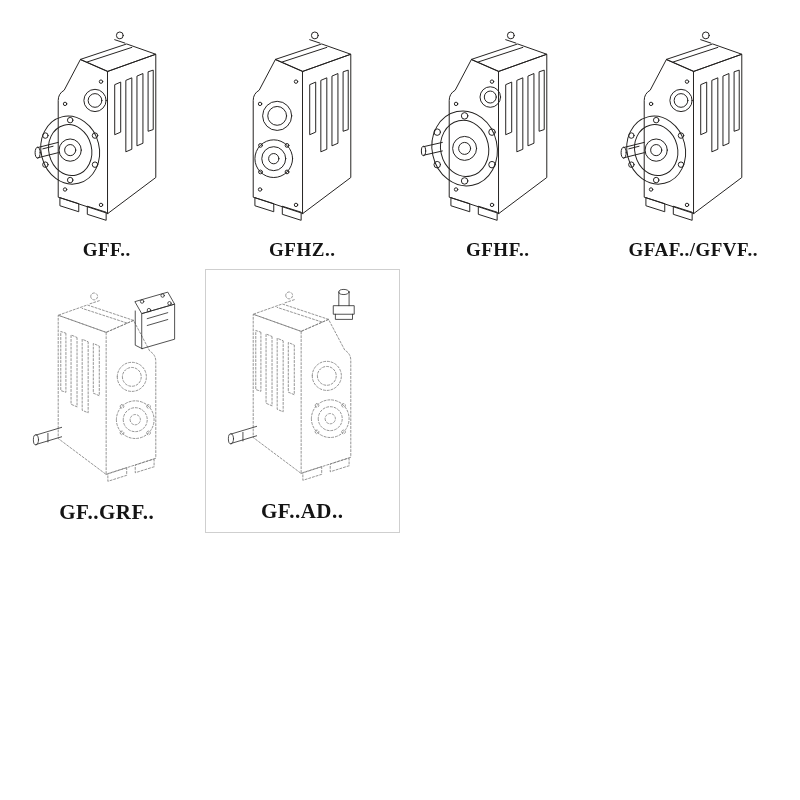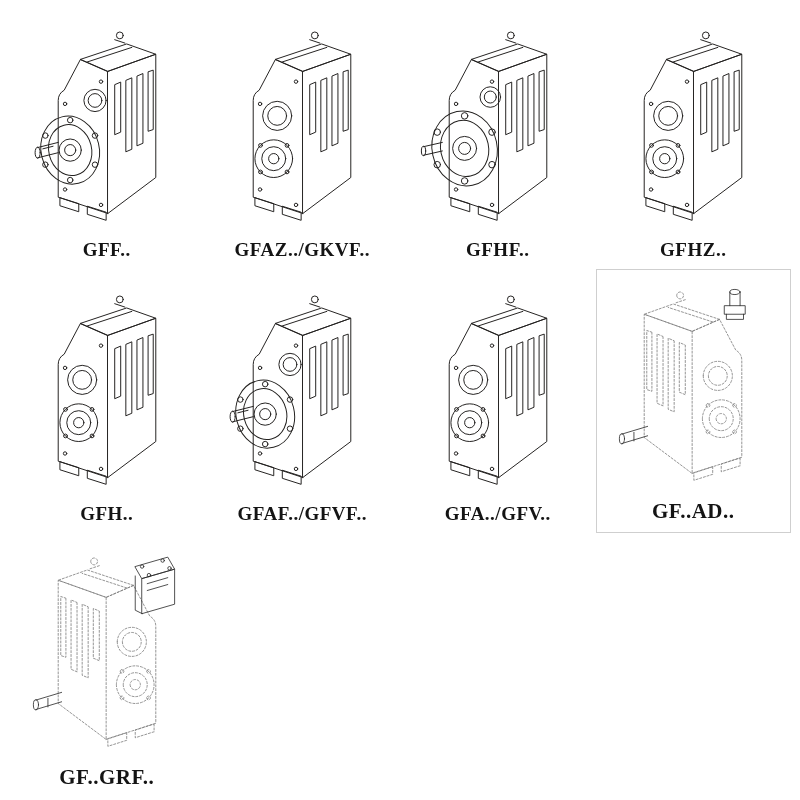--- a/index.html
+++ b/index.html
@@ -235,72 +235,54 @@
 
 <div class="sheet">
 
   <figure class="cell">
     <svg class="drawing solid" viewBox="0 0 190 250">
         <use href="#sym-gff"></use>
       </svg>
     <figcaption class="label">GFF..</figcaption>
   </figure>
 
-  <figure class="cell">
-    <svg class="drawing solid" viewBox="0 0 190 250">
-        <use href="#sym-gfaz"></use>
-      </svg>
-    <figcaption class="label">GFAZ../GKVF..</figcaption>
+
+  <figure class="cell">
+    <svg class="drawing solid" viewBox="0 0 190 250">
+        <use href="#sym-gfhz"></use>
+      </svg>
+    <figcaption class="label">GFHZ..</figcaption>
   </figure>
 
   <figure class="cell">
     <svg class="drawing solid" viewBox="0 0 190 250">
         <use href="#sym-gfhf"></use>
       </svg>
     <figcaption class="label">GFHF..</figcaption>
   </figure>
 
-  <figure class="cell">
-    <svg class="drawing solid" viewBox="0 0 190 250">
-        <use href="#sym-gfhz"></use>
-      </svg>
-    <figcaption class="label">GFHZ..</figcaption>
-  </figure>
-
-  <figure class="cell">
-    <svg class="drawing solid" viewBox="0 0 190 250">
-        <use href="#sym-gfh"></use>
-      </svg>
-    <figcaption class="label">GFH..</figcaption>
-  </figure>
 
 
 
 
   <figure class="cell">
     <svg class="drawing solid" viewBox="0 0 190 250">
         <use href="#sym-gfaf"></use>
       </svg>
     <figcaption class="label">GFAF../GFVF..</figcaption>
   </figure>
 
-  <figure class="cell">
-    <svg class="drawing solid" viewBox="0 0 190 250">
-        <use href="#sym-gfa"></use>
-      </svg>
-    <figcaption class="label">GFA../GFV..</figcaption>
+
+  <figure class="cell">
+    <svg class="drawing dashed" viewBox="0 0 190 250">
+        <use href="#sym-grf"></use>
+      </svg>
+    <figcaption class="label lg">GF..GRF..</figcaption>
   </figure>
 
   <figure class="cell framed">
     <svg class="drawing dashed" viewBox="0 0 190 250">
         <use href="#sym-ad"></use>
       </svg>
     <figcaption class="label lg">GF..AD..</figcaption>
   </figure>
 
-  <figure class="cell">
-    <svg class="drawing dashed" viewBox="0 0 190 250">
-        <use href="#sym-grf"></use>
-      </svg>
-    <figcaption class="label lg">GF..GRF..</figcaption>
-  </figure>
-
 </div>
 
 </body></html>

